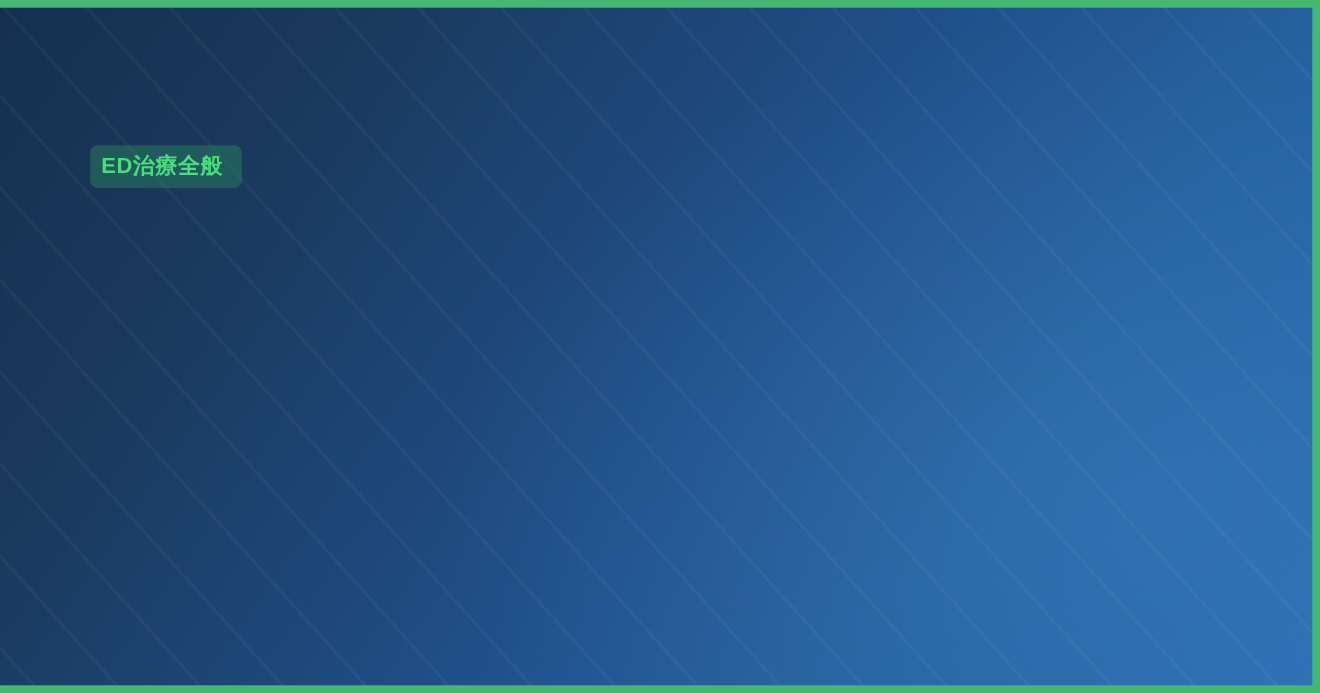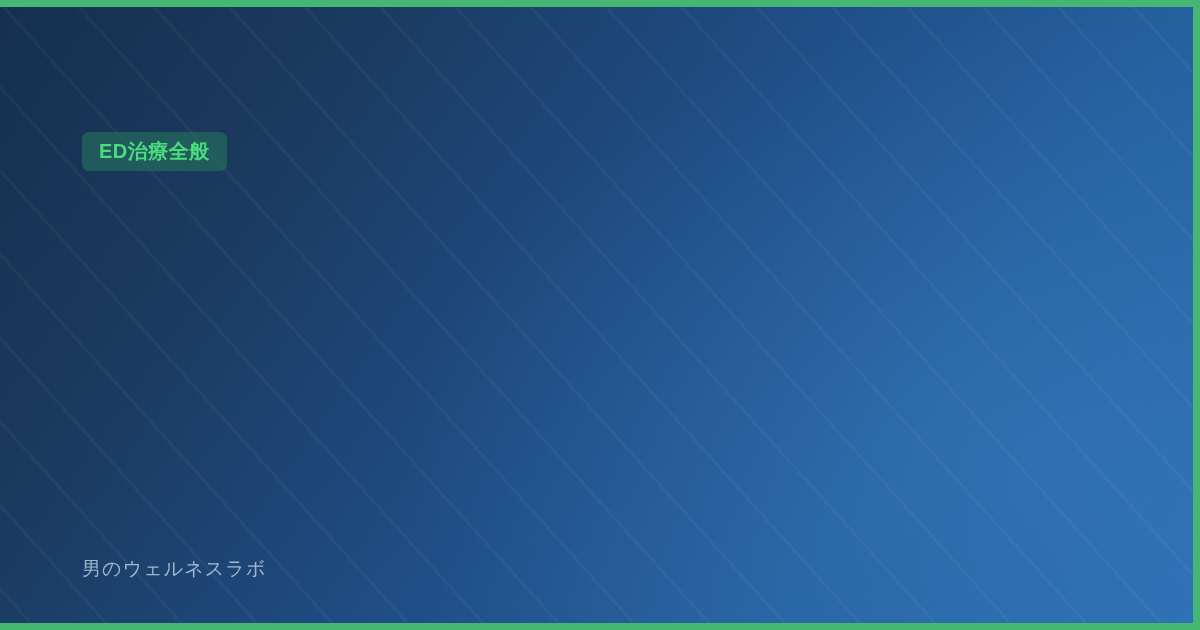--- a/index.html
+++ b/index.html
@@ -67,21 +67,21 @@
     z-index: 4;
     padding: 0 80px;
     box-sizing: border-box;
   }
 
   .badge {
     position: absolute;
     left: 82px;
     top: 132px;
     display: inline-block;
-    padding: 8px 17px 9px 17px;
+    padding: 8px 17px 9px 10px;
     border-radius: 7px;
     background: rgba(40,124,94,0.52);
     color: #49dd7f;
     font-size: 20px;
     font-weight: bold;
     letter-spacing: 0.5px;
     line-height: 1.1;
     white-space: nowrap;
   }
 
@@ -122,16 +122,15 @@
 
   <div class="edge edge-top"></div>
   <div class="edge edge-bottom"></div>
   <div class="edge edge-right"></div>
 
   <div class="content">
 
     <span class="badge">ED治療全般</span>
 
 
-    <div class="footer">男のウェルネスラボ</div>
 
   </div>
 </div>
 
 </body></html>

